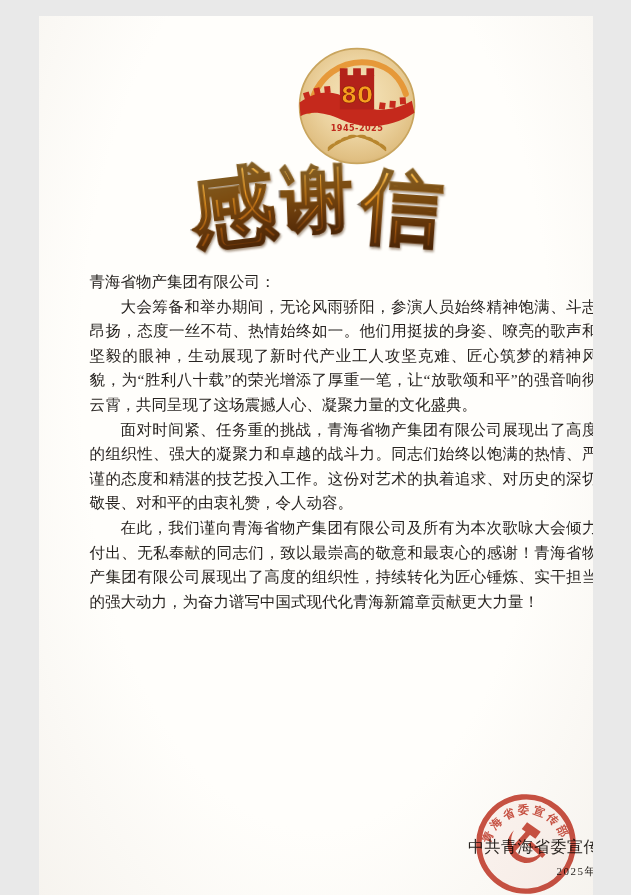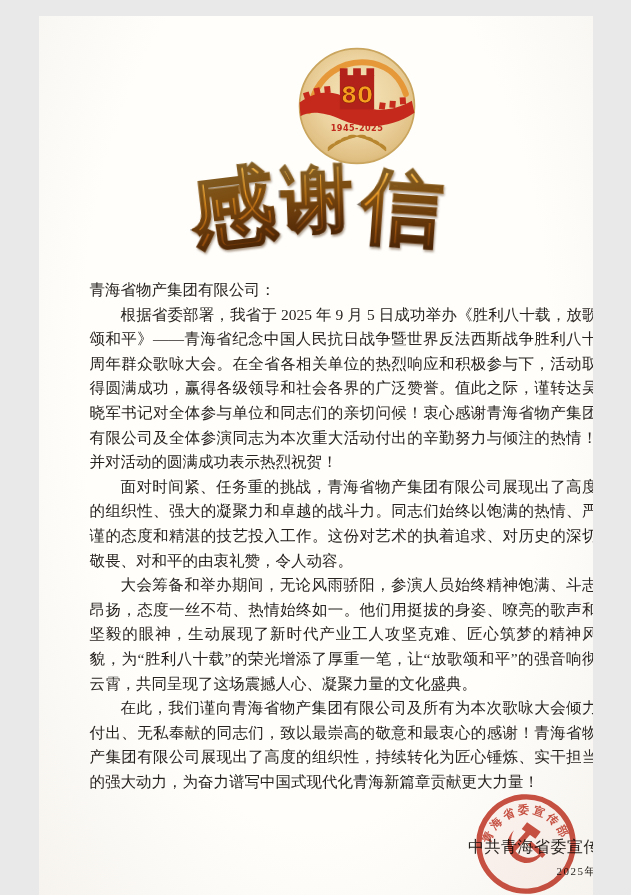--- a/index.html
+++ b/index.html
@@ -29,21 +29,21 @@
     -webkit-text-stroke:1.6px rgba(52,28,6,.60);
     filter:drop-shadow(1px 2px 1px rgba(70,35,0,.45));
     line-height:1;
   }
   .tc0 { font-size:86px; transform:rotate(-7deg) translateY(6px); margin-right:6px; }
   .tc1 { font-size:72px; transform:rotate(-2deg) translateY(-8px); margin-right:8px; }
   .tc2 { font-size:82px; transform:rotate(4deg) translateY(4px); }
 
   
   .body {
-    position:absolute; left:51px; top:262px; width:508px;
+    position:absolute; left:51px; top:254px; width:508px;
     font-size:15.5px; line-height:24.6px; color:#272320;
     text-align:justify; text-justify:inter-ideograph;
   }
   .salutation { text-indent:0; }
   .para { text-indent:2em; margin:0; }
 
   
   .sig { position:absolute; left:398px; top:821px; width:180px; text-align:right; color:#2a2622; }
   .sig-org { font-size:16px; letter-spacing:.5px; }
   .sig-date { font-size:11px; letter-spacing:1.5px; margin-top:6px; }
@@ -110,23 +110,22 @@
       </g>
     </svg>
   </div>
 
   <div class="title">
     <span class="tc tc0">感</span><span class="tc tc1">谢</span><span class="tc tc2">信</span>
   </div>
 
   <div class="body">
     <div class="salutation">青海省物产集团有限公司：</div>
-    <p class="para">根据省委部署，我省于 2025 年 9 月 5 日成功举办《胜利八十载，放歌颂和平》——青海省纪念中国人民抗日战争暨世界反法西斯战争胜利八十周年群众歌咏大会。在全省各相关单位的热烈响应和积极参与下，活动取得圆满成功，赢得各级领导和社会各界的广泛赞誉。值此之际，谨转达吴晓军书记对全体参与单位和同志们的亲切问候！衷心感谢青海省物产集团有限公司及全体参演同志为本次重大活动付出的辛勤努力与倾注的热情！并对活动的圆满成功表示热烈祝贺！</p>
+    <p class="para">大会筹备和举办期间，无论风雨骄阳，参演人员始终精神饱满、斗志昂扬，态度一丝不苟、热情始终如一。他们用挺拔的身姿、嘹亮的歌声和坚毅的眼神，生动展现了新时代产业工人攻坚克难、匠心筑梦的精神风貌，为“胜利八十载”的荣光增添了厚重一笔，让“放歌颂和平”的强音响彻云霄，共同呈现了这场震撼人心、凝聚力量的文化盛典。</p>
     <p class="para">面对时间紧、任务重的挑战，青海省物产集团有限公司展现出了高度的组织性、强大的凝聚力和卓越的战斗力。同志们始终以饱满的热情、严谨的态度和精湛的技艺投入工作。这份对艺术的执着追求、对历史的深切敬畏、对和平的由衷礼赞，令人动容。</p>
-    <p class="para">大会筹备和举办期间，无论风雨骄阳，参演人员始终精神饱满、斗志昂扬，态度一丝不苟、热情始终如一。他们用挺拔的身姿、嘹亮的歌声和坚毅的眼神，生动展现了新时代产业工人攻坚克难、匠心筑梦的精神风貌，为“胜利八十载”的荣光增添了厚重一笔，让“放歌颂和平”的强音响彻云霄，共同呈现了这场震撼人心、凝聚力量的文化盛典。</p>
     <p class="para">在此，我们谨向青海省物产集团有限公司及所有为本次歌咏大会倾力付出、无私奉献的同志们，致以最崇高的敬意和最衷心的感谢！青海省物产集团有限公司展现出了高度的组织性，持续转化为匠心锤炼、实干担当的强大动力，为奋力谱写中国式现代化青海新篇章贡献更大力量！</p>
   </div>
 
   <div class="sig">
     <div class="sig-org">中共青海省委宣传部</div>
     <div class="sig-date">2025年9月</div>
   </div>
 
   <div class="seal">
     <svg viewBox="0 0 110 110">

